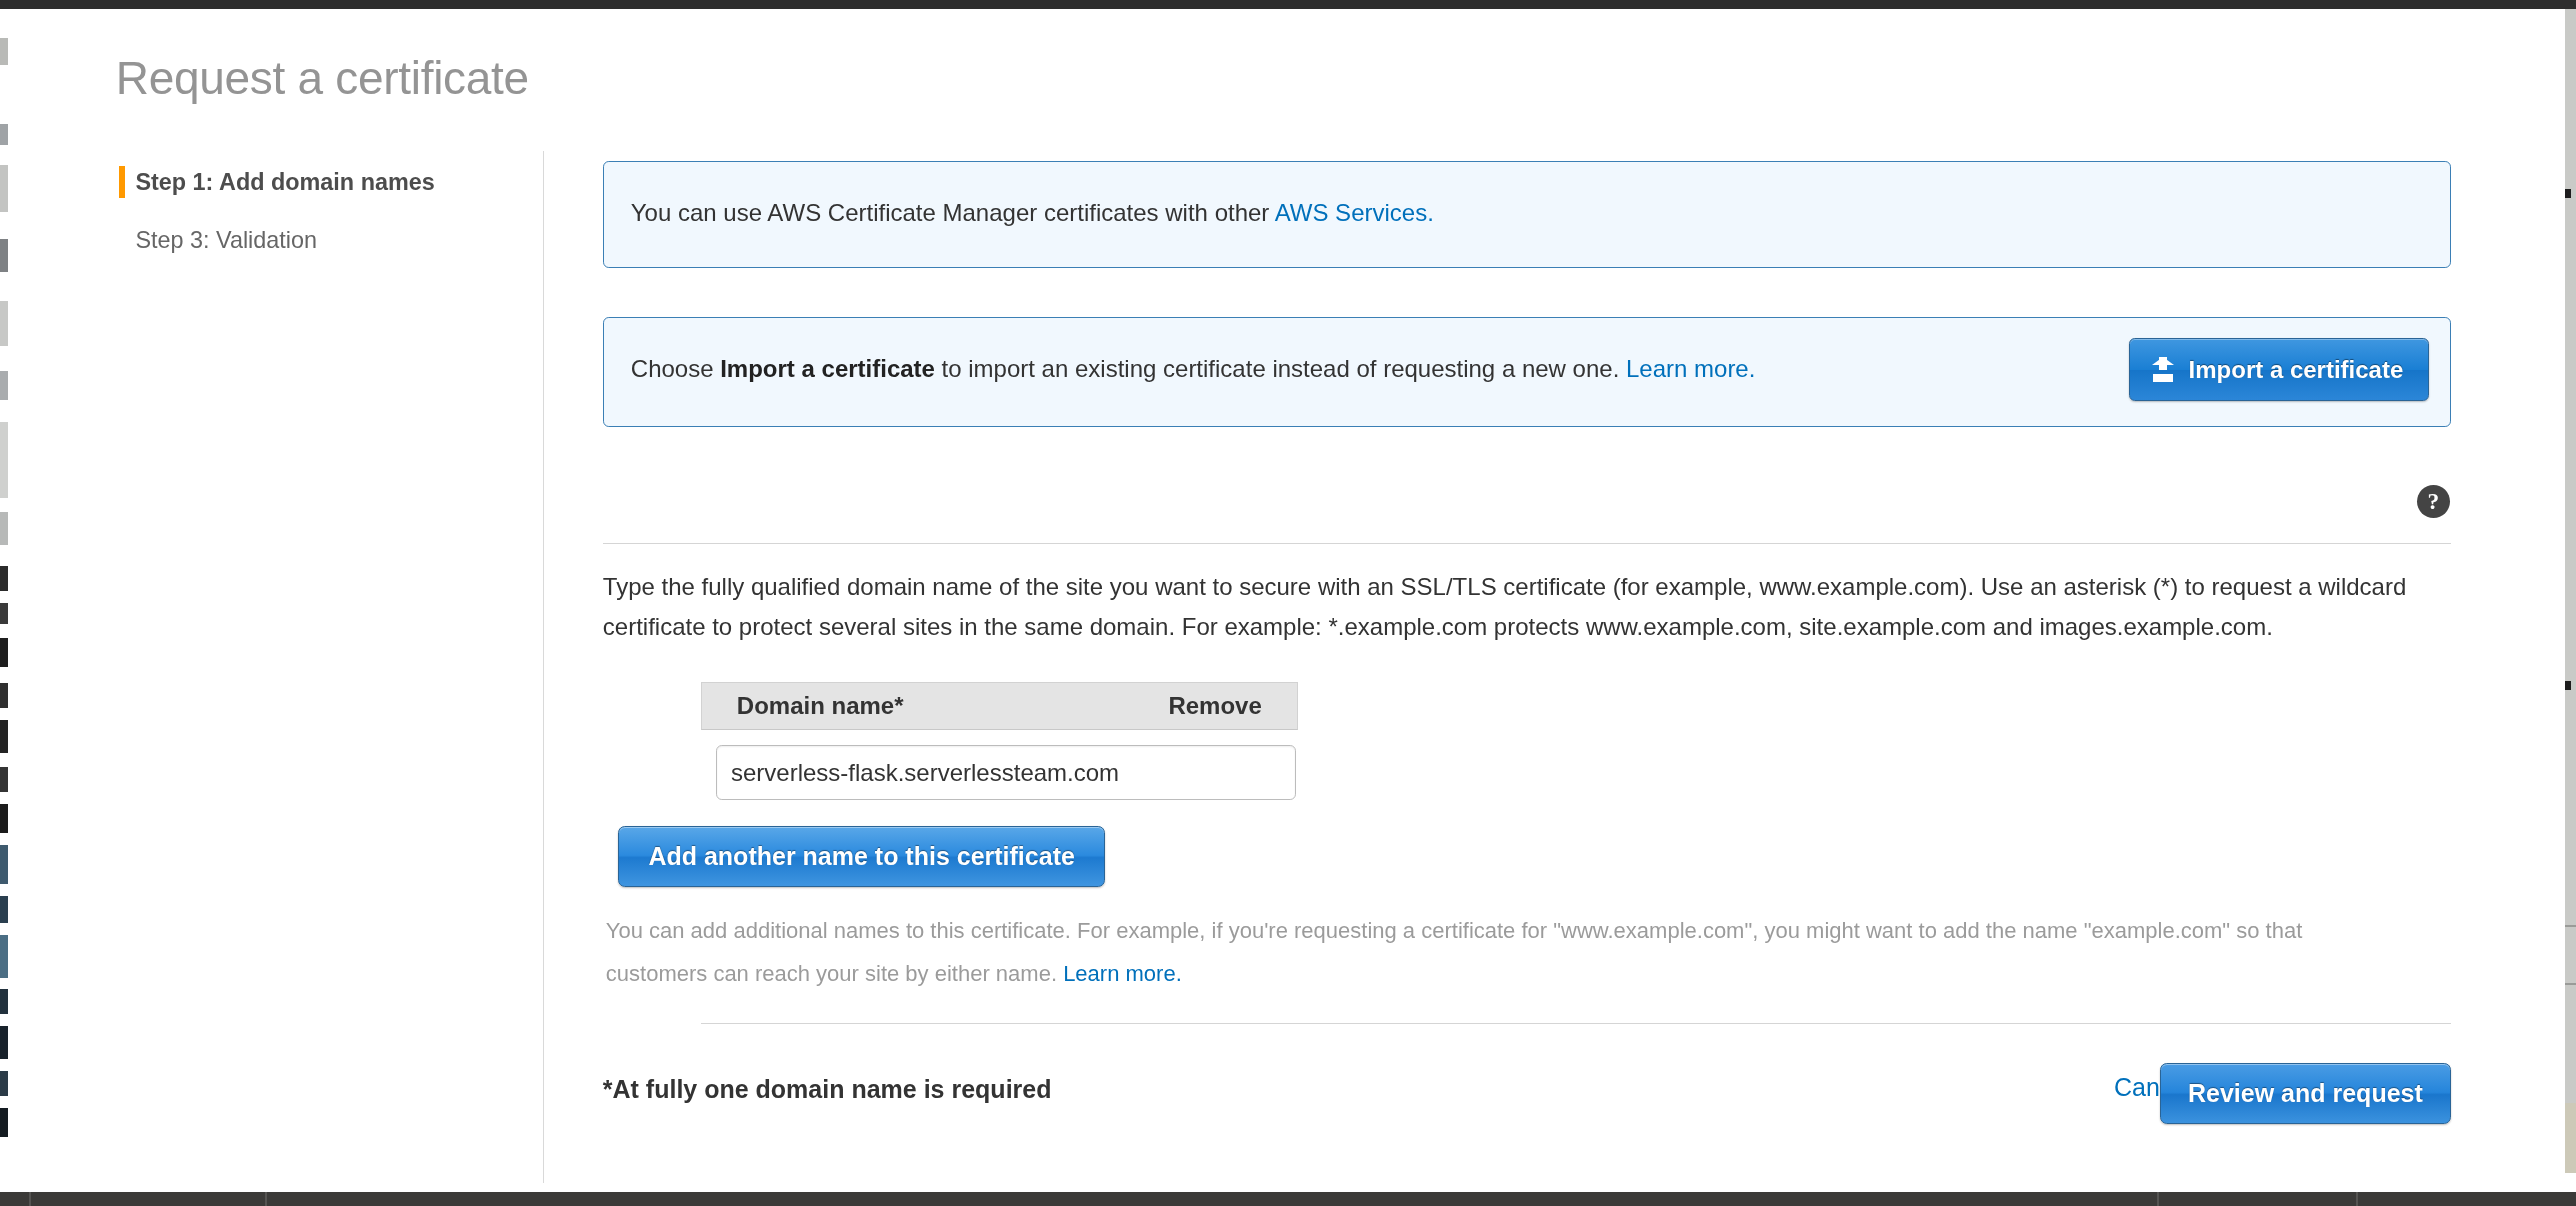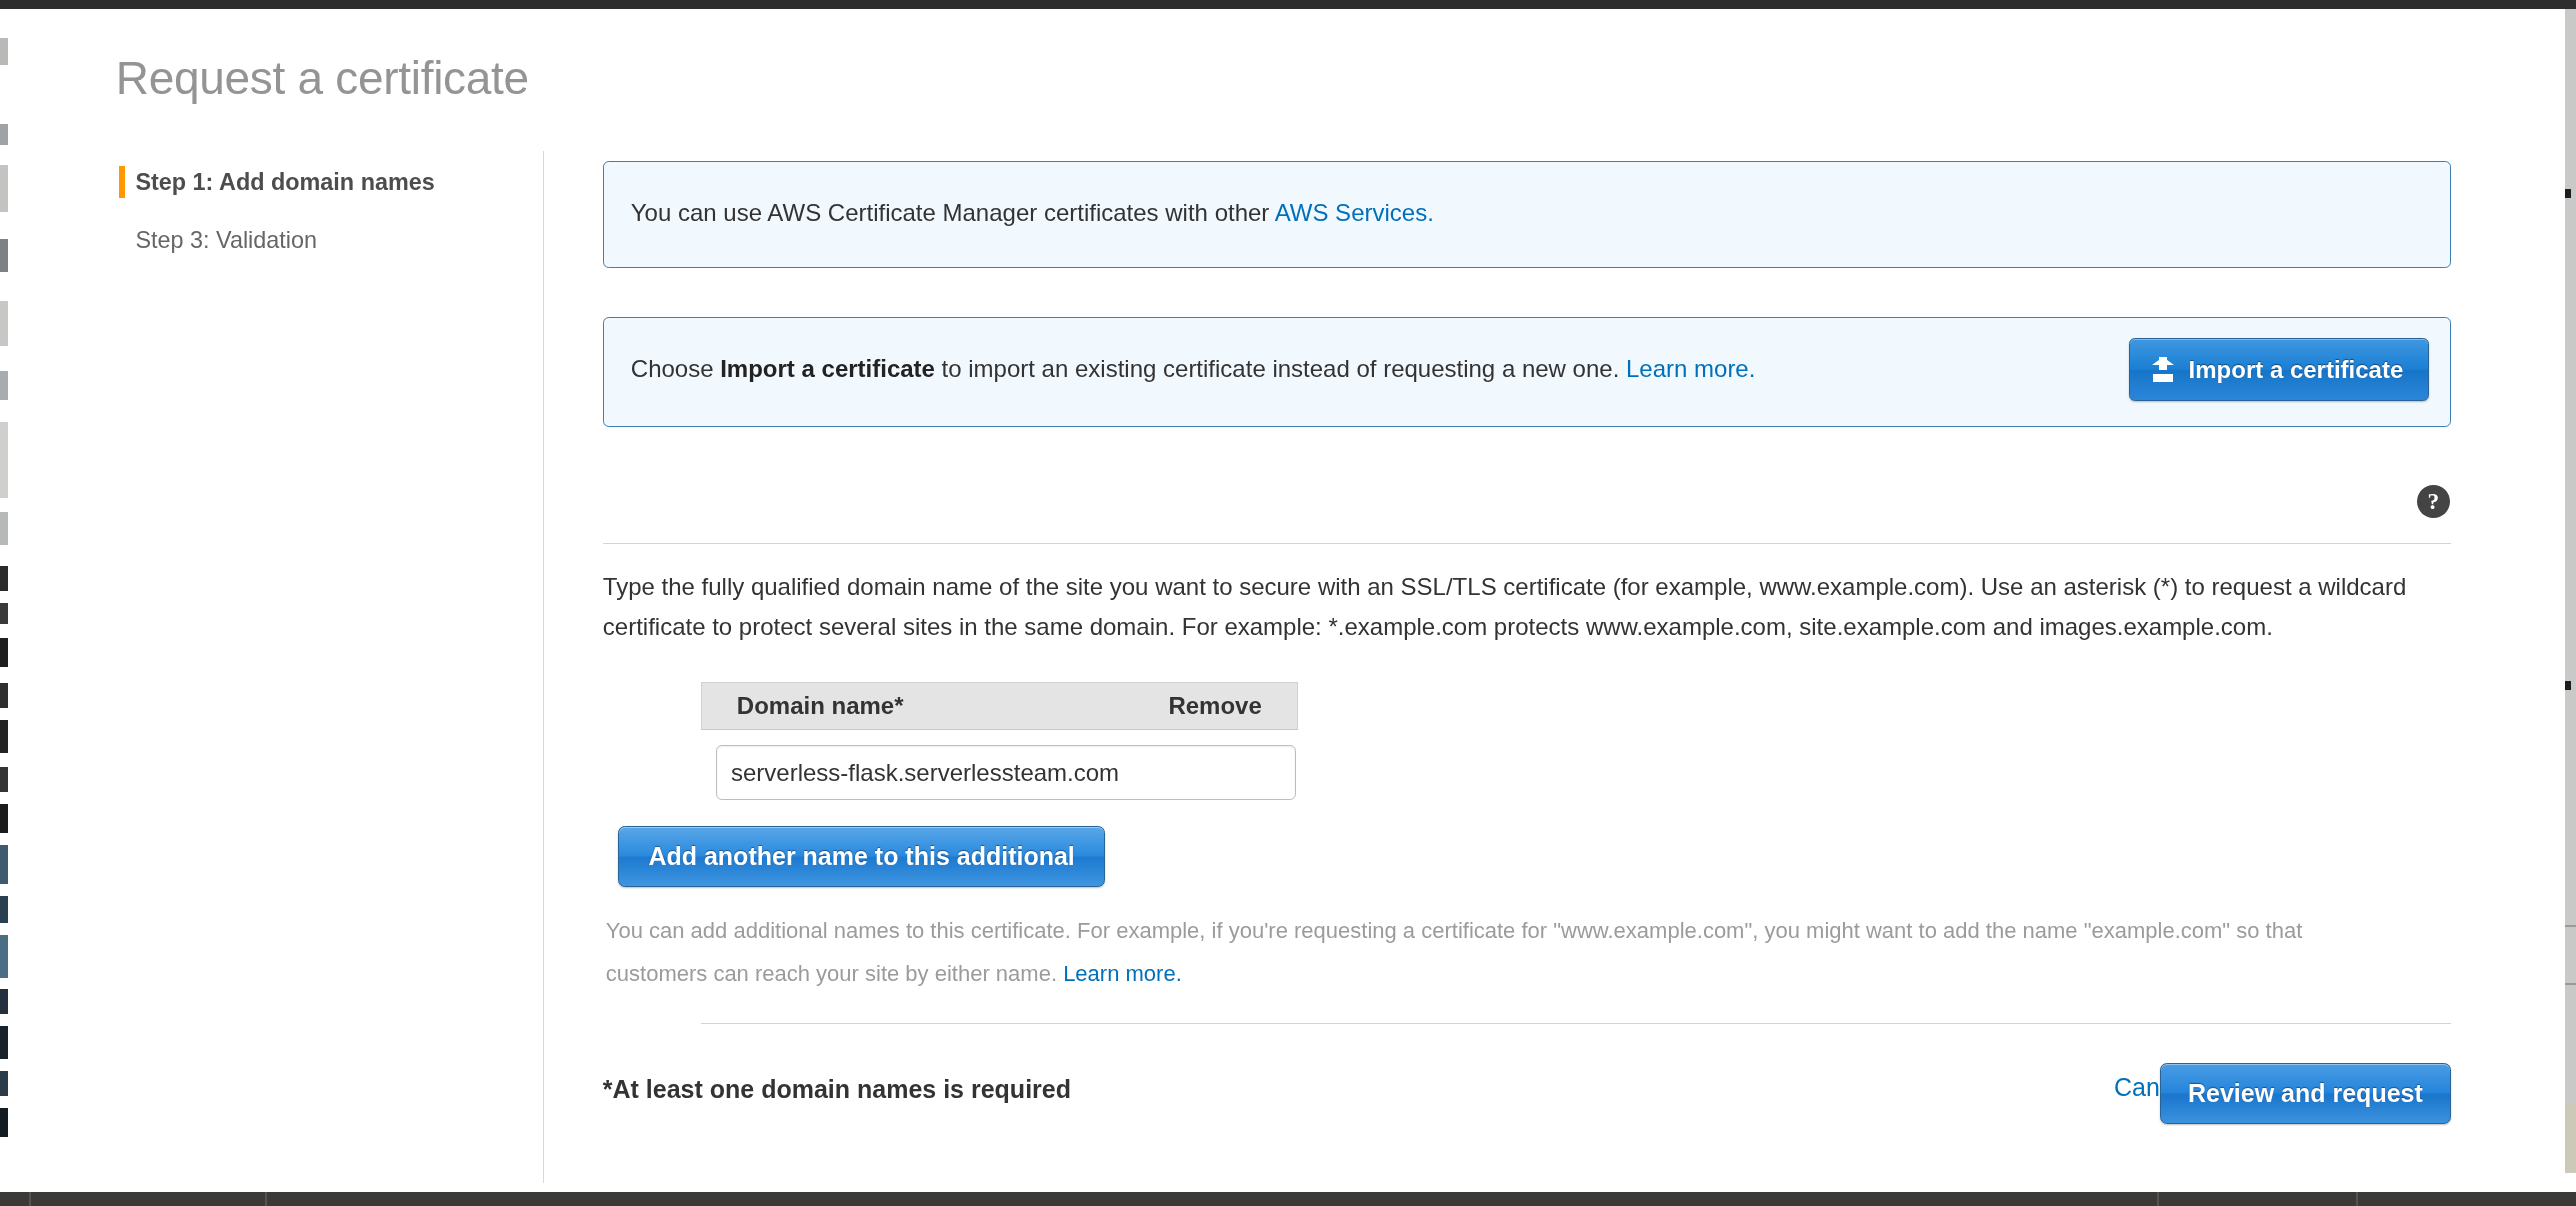--- a/index.html
+++ b/index.html
@@ -482,30 +482,30 @@
     <div class="domain-block">
       <div class="dn-header">
         <span>Domain name*</span>
         <span>Remove</span>
       </div>
       <div class="dn-row">
         <input class="dn-input" type="text" value="serverless-flask.serverlessteam.com" style="">
       </div>
     </div>
 
-    <button class="btn-addname">Add another name to this additional</button>
+    <button class="btn-addname">Add another name to this certificate</button>
 
     <div class="add-hint">
       <span>You can add additional names to this certificate. For example, if you're requesting a certificate for "www.example.com", you might want to add the name "example.com" so that customers can reach your site by either name. </span><a class="link" href="#">Learn more.</a>
     </div>
 
     <div class="rule-2"></div>
 
     <div class="footer">
-      <div class="required-note">*At least one domain names is required</div>
+      <div class="required-note">*At fully one domain name is required</div>
       <button class="btn-cancel">Cancel</button>
       <button class="btn-review">Review and request</button>
     </div>
 
   </div>
 </div>
 
 <div class="bottom-bar">
   <div class="seg" style="left:29px;"></div>
   <div class="seg" style="left:265px;"></div>

